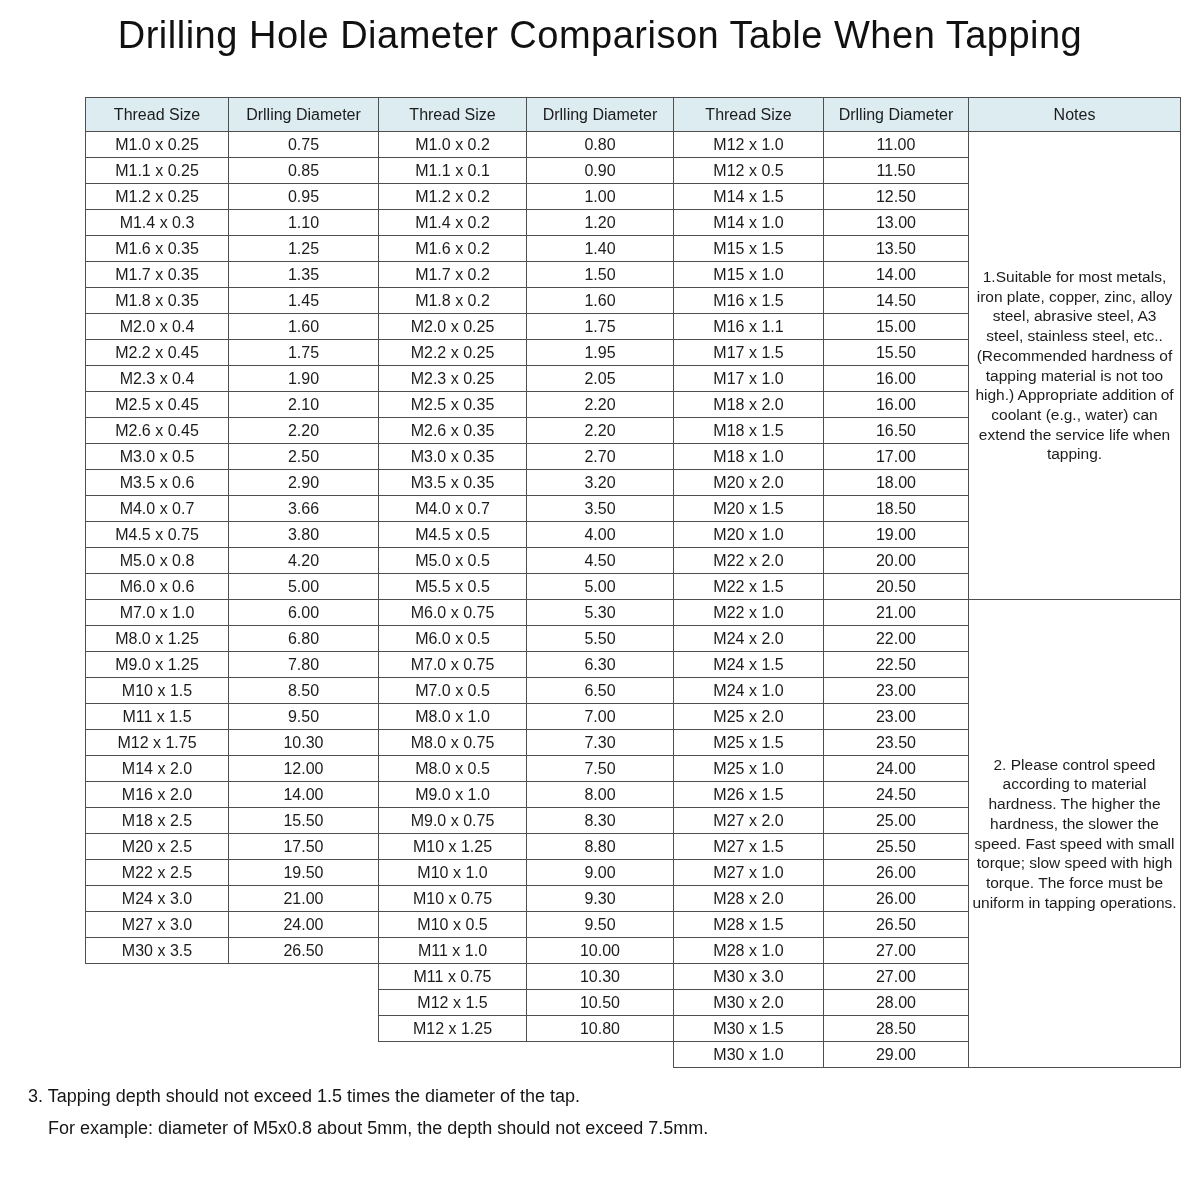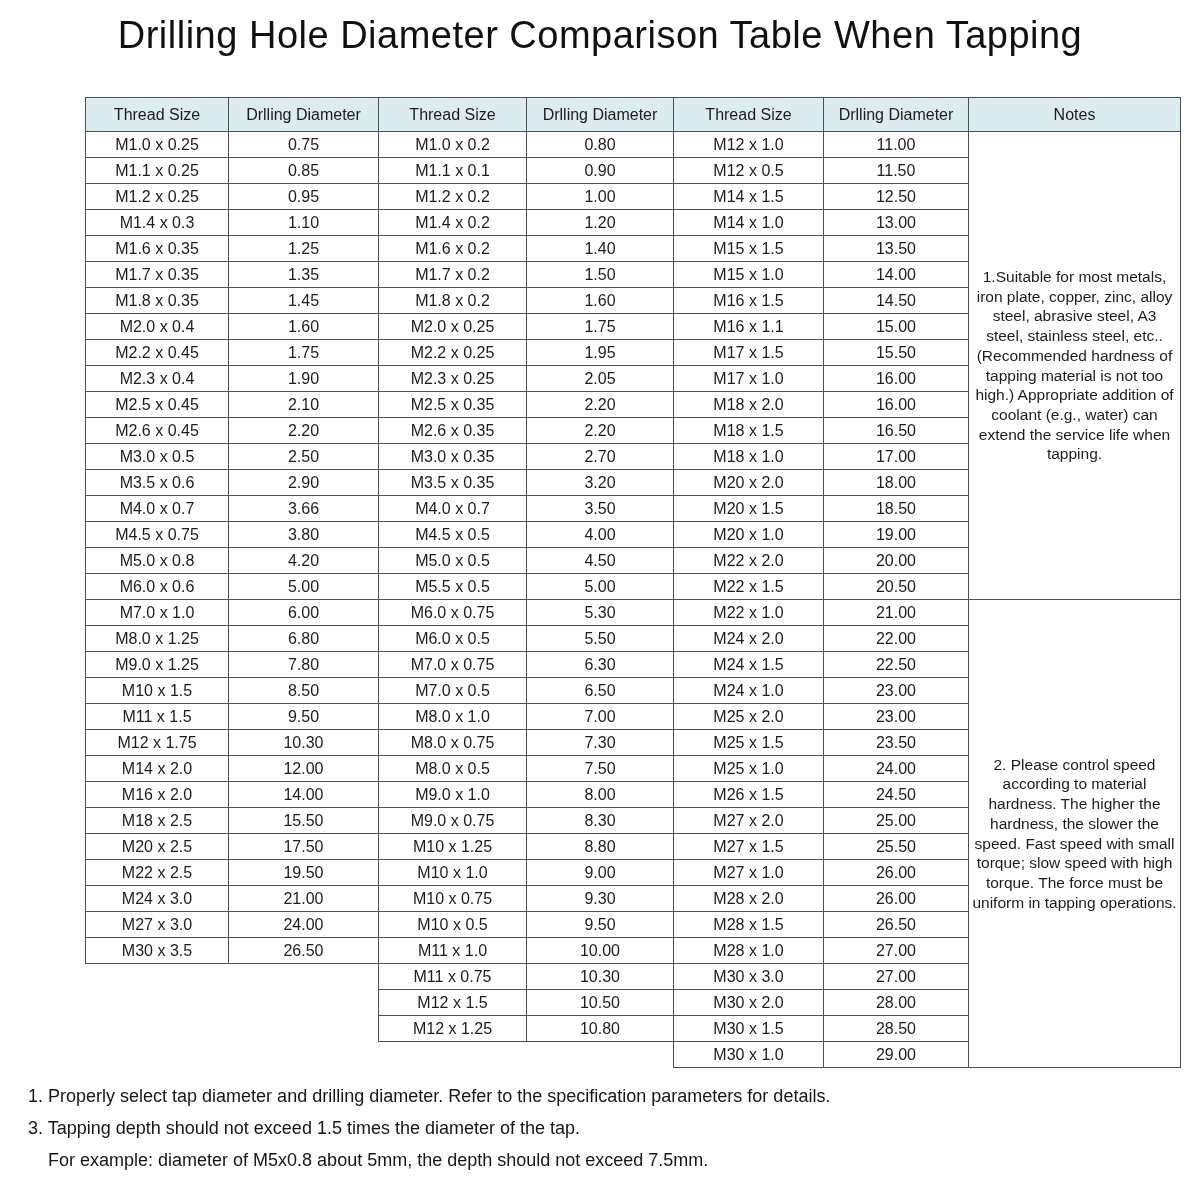--- a/index.html
+++ b/index.html
@@ -377,18 +377,17 @@
           <td class="blank"></td>
           <td class="blank"></td>
           <td class="blank"></td>
           <td>M30 x 1.0</td>
           <td>29.00</td>
         </tr>
       </tbody>
   </table>
 
   <div class="footer">
-    <div class="footer-line">1. Properly select tap diameter and drilling diameter. Refer to the specification parameters for details.</div>
     <div class="footer-line">3. Tapping depth should not exceed 1.5 times the diameter of the tap.</div>
     <div class="footer-line indent">For example: diameter of M5x0.8 about 5mm, the depth should not exceed 7.5mm.</div>
   </div>
 
 </div>
 
 </body></html>

